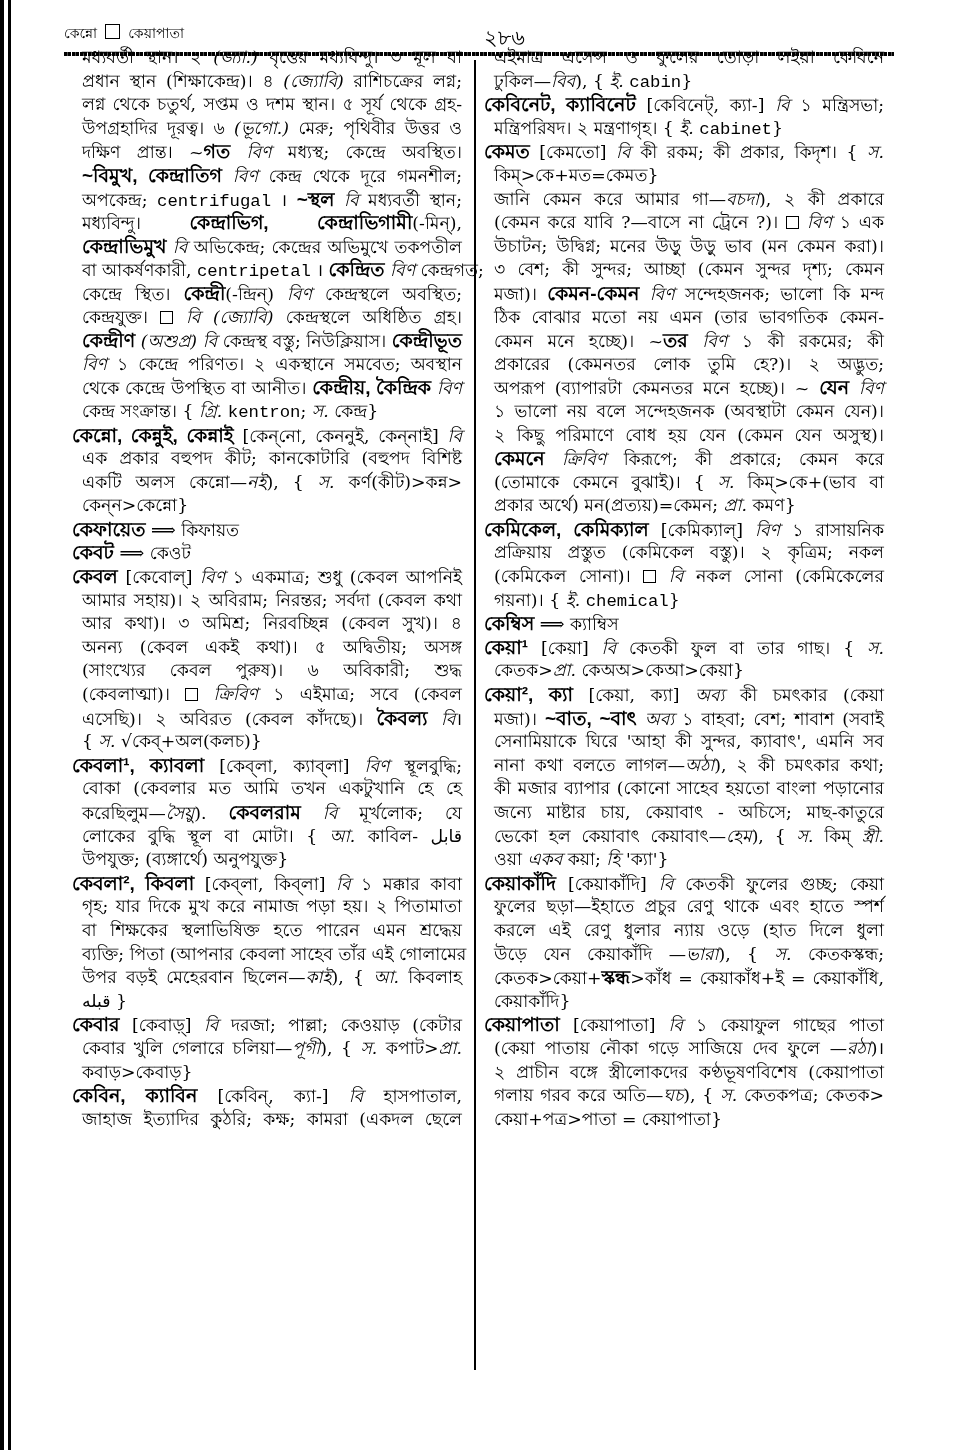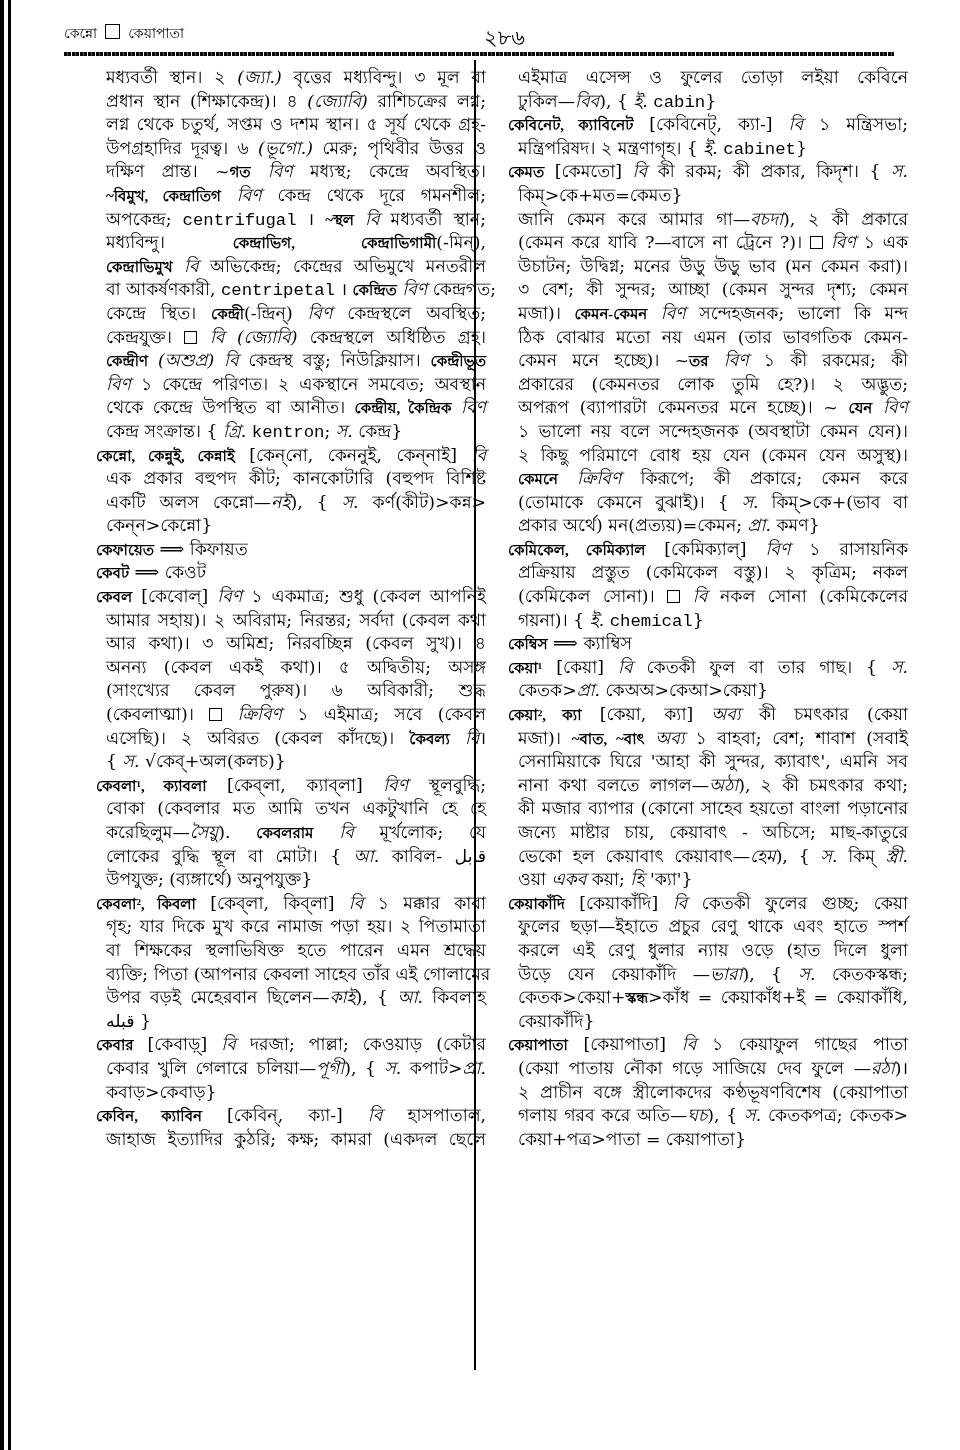--- a/index.html
+++ b/index.html
@@ -7,28 +7,28 @@
          font-family:"DejaVu Serif", "Liberation Serif", serif; color:#000; }
   .scan-edge { position:absolute; left:0; top:0; width:14px; height:1450px; }
   .scan-edge .bar1 { position:absolute; left:0; top:0; width:4px; height:1450px; background:#000; }
   .scan-edge .bar2 { position:absolute; left:8px; top:0; width:3px; height:1450px; background:#000; }
   .header { position:absolute; left:64px; top:22px; width:830px; height:30px; }
   .guide { position:absolute; left:0; top:0; font-size:14px; white-space:nowrap; }
   .guide .box { display:inline-block; width:13px; height:13px; border:1.5px solid #000; margin:0 8px; vertical-align:-1px; }
   .pageno { position:absolute; left:420px; top:0; font-size:21px; }
   .rule { position:absolute; left:64px; top:52px; width:830px; height:4px;
           background: repeating-linear-gradient(90deg,#000 0 3px,#555 3px 4px,#000 4px 7px,#fff 7px 8px); }
-  .col { position:absolute; top:66px; font-size:17.3px; line-height:23.6px;margin-left:24px; }
+  .col { position:absolute; top:46px; font-size:17.3px; line-height:23.6px; }
   .col.left { left:72px; width:390px; }
   .col.right { left:484px; width:400px; }
   .divider { position:absolute; left:474px; top:60px; width:2px; height:1310px; background:#000; }
   .line { white-space:nowrap; text-align:justify; text-align-last:justify; height:23.6px; overflow:visible; }
   .line.last { text-align-last:left; }
   .line.indent { padding-left:10px; }
-  .hw { font-weight:bold; font-family:Liberation Serif, serif; font-size:15px; }
+  .hw { font-weight:bold; font-family:Liberation Sans, sans-serif; font-size:19px; }
   .it { font-style:italic; }
   .box-sym { display:inline-block; width:11px; height:11px; border:1.5px solid #000; vertical-align:-1px; }
   .lat { font-family:Liberation Mono, monospace; }
 </style>
 </head>
 <body>
 
 <div class="scan-edge">
   <div class="bar1"></div>
   <div class="bar2"></div>
@@ -46,21 +46,21 @@
 
 <div class="col left" id="col-left">
     <div class="line indent"><span>মধ্যবর্তী স্থান। ২ </span><span class="it">(জ্যা.)</span><span> বৃত্তের মধ্যবিন্দু। ৩ মূল বা</span></div>
     <div class="line indent"><span>প্রধান স্থান (শিক্ষাকেন্দ্র)। ৪ </span><span class="it">(জ্যোবি)</span><span> রাশিচক্রের লগ্ন;</span></div>
     <div class="line indent"><span>লগ্ন থেকে চতুর্থ, সপ্তম ও দশম স্থান। ৫ সূর্য থেকে গ্রহ-</span></div>
     <div class="line indent"><span>উপগ্রহাদির দূরত্ব। ৬ </span><span class="it">(ভূগো.)</span><span> মেরু; পৃথিবীর উত্তর ও</span></div>
     <div class="line indent"><span>দক্ষিণ প্রান্ত। ~</span><span class="hw">গত</span><span> </span><span class="it">বিণ</span><span> মধ্যস্থ; কেন্দ্রে অবস্থিত।</span></div>
     <div class="line indent"><span class="hw">~বিমুখ, কেন্দ্রাতিগ</span><span> </span><span class="it">বিণ</span><span> কেন্দ্র থেকে দূরে গমনশীল;</span></div>
     <div class="line indent"><span>অপকেন্দ্র; </span><span class="lat">centrifugal</span><span> । </span><span class="hw">~স্থল</span><span> </span><span class="it">বি</span><span> মধ্যবর্তী স্থান;</span></div>
     <div class="line indent"><span>মধ্যবিন্দু। </span><span class="hw">কেন্দ্রাভিগ, কেন্দ্রাভিগামী</span><span>(-মিন্),</span></div>
-    <div class="line indent"><span class="hw">কেন্দ্রাভিমুখ</span><span> </span><span class="it">বি</span><span> অভিকেন্দ্র; কেন্দ্রের অভিমুখে মনতরীল</span></div>
+    <div class="line indent"><span class="hw">কেন্দ্রাভিমুখ</span><span> </span><span class="it">বি</span><span> অভিকেন্দ্র; কেন্দ্রের অভিমুখে তকপতীল</span></div>
     <div class="line indent"><span>বা আকর্ষণকারী, </span><span class="lat">centripetal</span><span> । </span><span class="hw">কেন্দ্রিত</span><span> </span><span class="it">বিণ</span><span> কেন্দ্রগত;</span></div>
     <div class="line indent"><span>কেন্দ্রে স্থিত। </span><span class="hw">কেন্দ্রী</span><span>(-ন্দ্রিন্) </span><span class="it">বিণ</span><span> কেন্দ্রস্থলে অবস্থিত;</span></div>
     <div class="line indent"><span>কেন্দ্রযুক্ত। </span><span class="box-sym"></span><span> </span><span class="it">বি</span><span> </span><span class="it">(জ্যোবি)</span><span> কেন্দ্রস্থলে অধিষ্ঠিত গ্রহ।</span></div>
     <div class="line indent"><span class="hw">কেন্দ্রীণ</span><span> </span><span class="it">(অশুপ্র)</span><span> </span><span class="it">বি</span><span> কেন্দ্রস্থ বস্তু; নিউক্লিয়াস। </span><span class="hw">কেন্দ্রীভূত</span></div>
     <div class="line indent"><span class="it">বিণ</span><span> ১ কেন্দ্রে পরিণত। ২ একস্থানে সমবেত; অবস্থান</span></div>
     <div class="line indent"><span>থেকে কেন্দ্রে উপস্থিত বা আনীত। </span><span class="hw">কেন্দ্রীয়, কৈন্দ্রিক</span><span> </span><span class="it">বিণ</span></div>
     <div class="line indent last"><span>কেন্দ্র সংক্রান্ত। { </span><span class="it">গ্রি.</span><span> </span><span class="lat">kentron</span><span>; </span><span class="it">স.</span><span> কেন্দ্র}</span></div>
     <div class="line"><span class="hw">কেন্নো, কেন্নুই, কেন্নাই</span><span> [কেন্‌নো, কেননুই, কেন্‌নাই] </span><span class="it">বি</span></div>
     <div class="line indent"><span>এক প্রকার বহুপদ কীট; কানকোটারি (বহুপদ বিশিষ্ট</span></div>
     <div class="line indent"><span>একটি অলস কেন্নো—</span><span class="it">নই</span><span>), { </span><span class="it">স.</span><span> কর্ণ(কীট)&gt;কন্ন&gt;</span></div>

